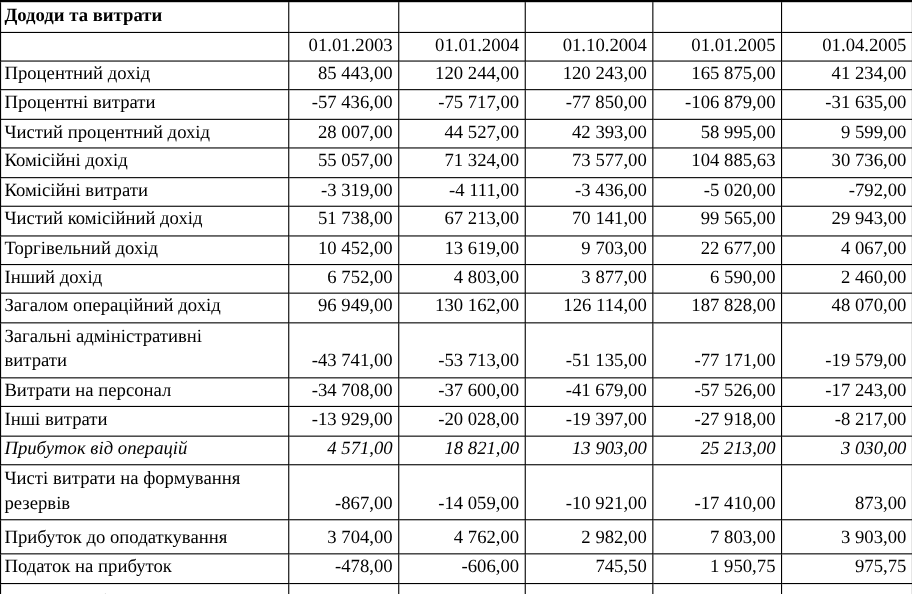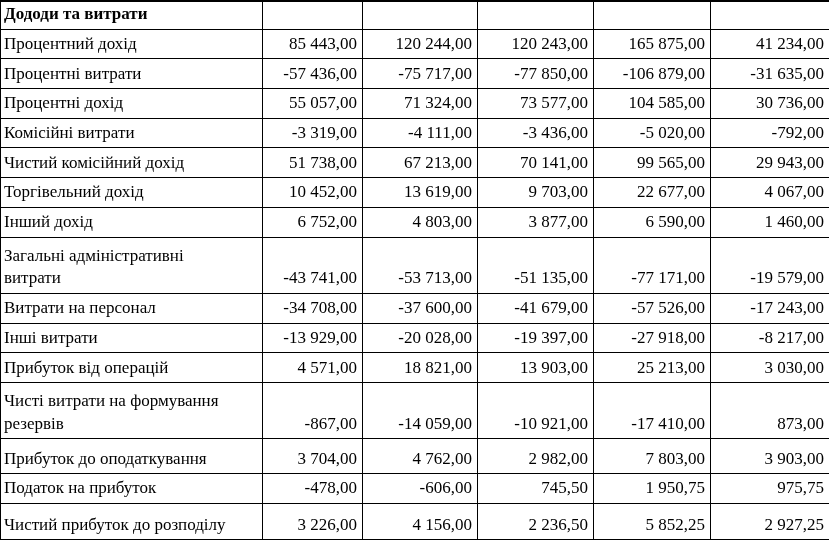--- a/index.html
+++ b/index.html
@@ -59,44 +59,60 @@
     </colgroup>
     <thead>
       <tr style="height:28px">
         <td class="label title">Дододи та витрати</td>
         <td class="num"></td>
         <td class="num"></td>
         <td class="num"></td>
         <td class="num"></td>
         <td class="num"></td>
       </tr>
+      <tr style="height:24px">
+        <td class="label"></td>
+        <td class="num">01.01.2003</td>
+        <td class="num">01.01.2004</td>
+        <td class="num">01.10.2004</td>
+        <td class="num">01.01.2005</td>
+        <td class="num">01.04.2005</td>
+      </tr>
     </thead>
     <tbody>
         <tr style="height: 25px; margin-top: 16px;">
           <td class="label">Процентний дохід</td>
           <td class="num">85 443,00</td>
           <td class="num">120 244,00</td>
           <td class="num">120 243,00</td>
           <td class="num">165 875,00</td>
           <td class="num">41 234,00</td>
         </tr>
         <tr style="height: 25px;">
           <td class="label">Процентні витрати</td>
           <td class="num">-57 436,00</td>
           <td class="num">-75 717,00</td>
           <td class="num">-77 850,00</td>
           <td class="num">-106 879,00</td>
           <td class="num">-31 635,00</td>
         </tr>
         <tr style="height: 25px;">
-          <td class="label">Процентні дохід</td>
+          <td class="label">Чистий процентний дохід</td>
+          <td class="num">28 007,00</td>
+          <td class="num">44 527,00</td>
+          <td class="num">42 393,00</td>
+          <td class="num">58 995,00</td>
+          <td class="num">9 599,00</td>
+        </tr>
+        <tr style="height: 25px;">
+          <td class="label">Комісійні дохід</td>
           <td class="num">55 057,00</td>
           <td class="num">71 324,00</td>
           <td class="num">73 577,00</td>
-          <td class="num">104 585,00</td>
+          <td class="num">104 885,63</td>
           <td class="num">30 736,00</td>
         </tr>
         <tr style="height: 25px;">
           <td class="label">Комісійні витрати</td>
           <td class="num">-3 319,00</td>
           <td class="num">-4 111,00</td>
           <td class="num">-3 436,00</td>
           <td class="num">-5 020,00</td>
           <td class="num">-792,00</td>
         </tr>
@@ -115,21 +131,29 @@
           <td class="num">9 703,00</td>
           <td class="num">22 677,00</td>
           <td class="num">4 067,00</td>
         </tr>
         <tr style="height: 25px;">
           <td class="label">Інший дохід</td>
           <td class="num">6 752,00</td>
           <td class="num">4 803,00</td>
           <td class="num">3 877,00</td>
           <td class="num">6 590,00</td>
-          <td class="num">1 460,00</td>
+          <td class="num">2 460,00</td>
+        </tr>
+        <tr style="height: 25px;">
+          <td class="label">Загалом операційний дохід</td>
+          <td class="num">96 949,00</td>
+          <td class="num">130 162,00</td>
+          <td class="num">126 114,00</td>
+          <td class="num">187 828,00</td>
+          <td class="num">48 070,00</td>
         </tr>
         <tr style="height: 50px; margin-top: 44px;">
           <td class="label">Загальні адміністративні
 витрати</td>
           <td class="num">-43 741,00</td>
           <td class="num">-53 713,00</td>
           <td class="num">-51 135,00</td>
           <td class="num">-77 171,00</td>
           <td class="num">-19 579,00</td>
         </tr>
@@ -142,21 +166,21 @@
           <td class="num">-17 243,00</td>
         </tr>
         <tr style="height: 25px;">
           <td class="label">Інші витрати</td>
           <td class="num">-13 929,00</td>
           <td class="num">-20 028,00</td>
           <td class="num">-19 397,00</td>
           <td class="num">-27 918,00</td>
           <td class="num">-8 217,00</td>
         </tr>
-        <tr style="height: 25px;">
+        <tr style="height: 25px; font-style: italic;">
           <td class="label">Прибуток від операцій</td>
           <td class="num">4 571,00</td>
           <td class="num">18 821,00</td>
           <td class="num">13 903,00</td>
           <td class="num">25 213,00</td>
           <td class="num">3 030,00</td>
         </tr>
         <tr style="height: 50px;">
           <td class="label">Чисті витрати на формування
 резервів</td>

